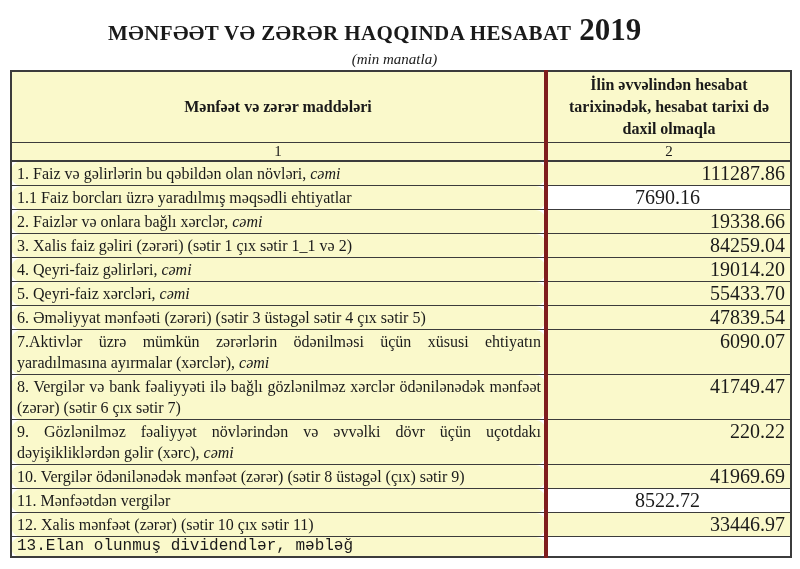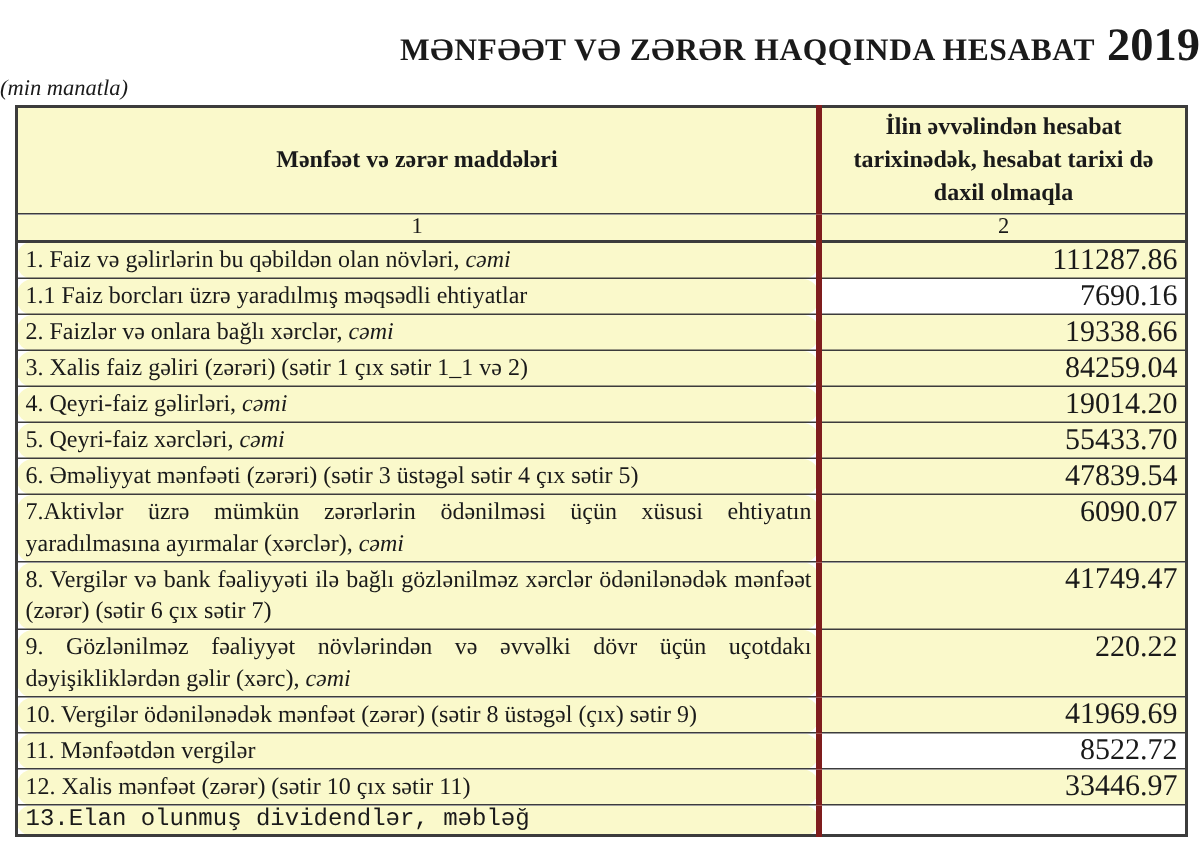--- a/index.html
+++ b/index.html
@@ -8,35 +8,35 @@
     width: 800px;
     height: 569px;
     background: #ffffff;
     overflow: hidden;
     font-family: "Liberation Serif", "DejaVu Serif", serif;
     color: #1a1a1a;
   }
   .title-wrap {
     margin-top: 12px;
     padding-left: 108px;
-    text-align: right;
+    text-align: left;
     white-space: nowrap;
   }
   .title-main {
     font-weight: bold;
     font-size: 21px;
     letter-spacing: 0.4px;
   }
   .title-year {
     font-weight: bold;
     font-size: 31px;
     margin-left: 8px;
   }
   .unit-note {
-    text-align: left;
+    text-align: center;
     margin: 3px 11px 2px 0;
     font-style: italic;
     font-size: 15px;
   }
   table.report {
     border-collapse: collapse;
     margin-left: 10px;
     width: 780px;
     table-layout: fixed;
     border: 2px solid #3c3c3c;
@@ -75,21 +75,21 @@
   td.val {
     font-size: 20px;
     line-height: 21px;
     text-align: right;
     vertical-align: top;
     padding: 1px 5px 1px 2px;
   }
   tr.single td { height: 21px; }
   tr.last td { height: 17px; line-height: 17px; font-family: Liberation Mono, monospace; }
   td.justify { text-align: justify; }
-  td.white { background: #ffffff; }
+  td.white { background: #ffffff; text-align: center; }
   .it { font-style: italic; }
 </style>
 </head>
 <body>
 
 <div class="title-wrap">
   <span class="title-main">MƏNFƏƏT VƏ ZƏRƏR HAQQINDA HESABAT</span><span class="title-year">2019</span>
 </div>
 
 <div class="unit-note">(min manatla)</div>

